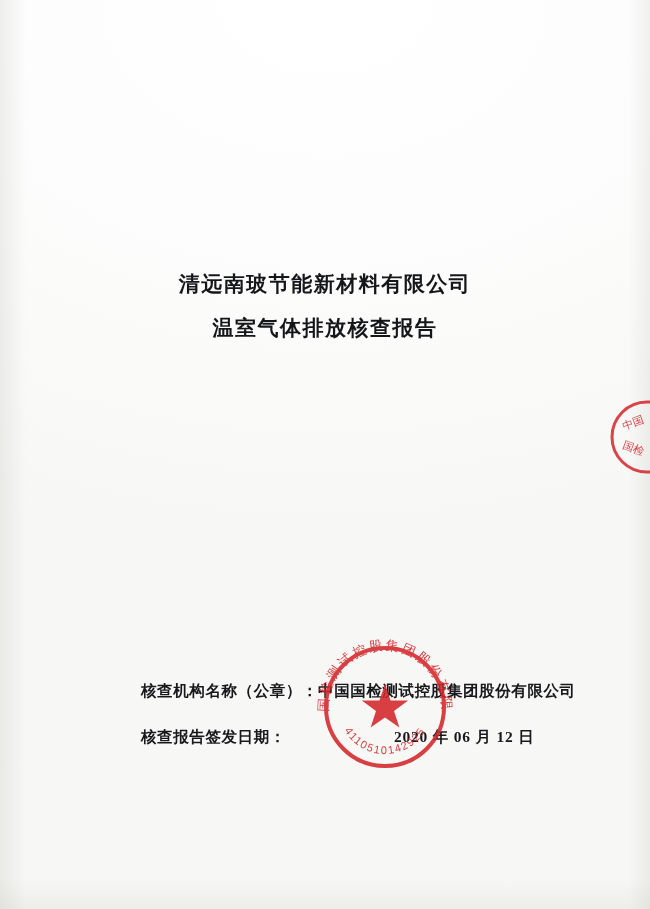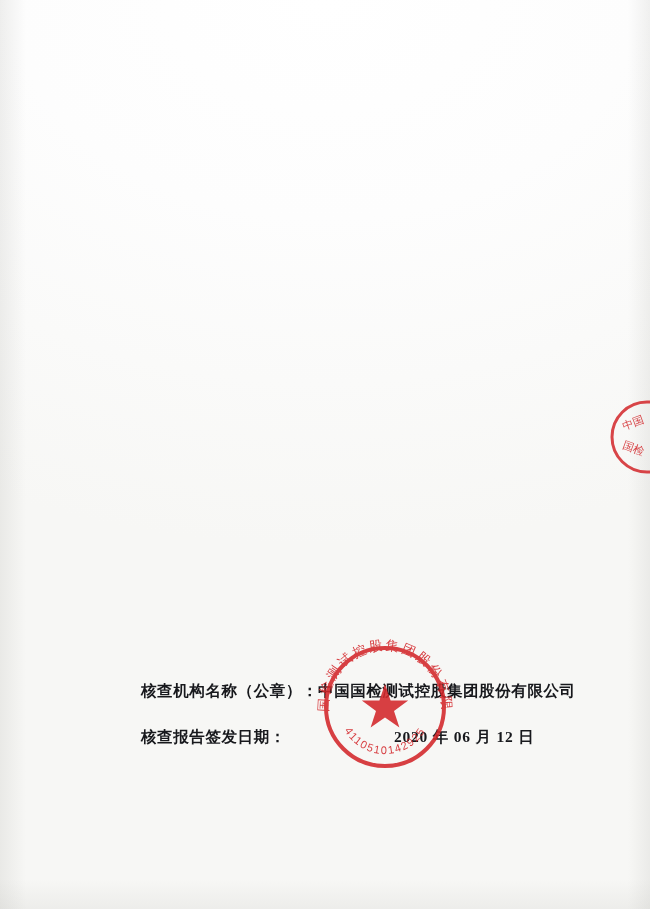--- a/index.html
+++ b/index.html
@@ -130,20 +130,22 @@
 
   <div class="stamp-edge">
     <svg width="78" height="78" viewBox="0 0 78 78" aria-hidden="true">
       <circle cx="39" cy="39" r="35" fill="none" stroke="#d3262a" stroke-width="3"></circle>
       <text x="16" y="32" font-family="Liberation Serif, serif" font-size="11" fill="#d3262a" transform="rotate(-20 16 32)">中国</text>
       <text x="14" y="50" font-family="Liberation Serif, serif" font-size="11" fill="#d3262a" transform="rotate(20 14 50)">国检</text>
     </svg>
   </div>
 
   <div class="title-block">
+    <div class="title-line">清远南玻节能新材料有限公司</div>
+    <div class="title-line">温室气体排放核查报告</div>
   </div>
 
   <div class="fields">
     <div class="field-row">
       <span>核查机构名称（公章）：</span><span class="field-value">中国国检测试控股集团股份有限公司</span>
     </div>
     <div class="field-row date-row">
       <span>核查报告签发日期：</span><span class="date-value">2020 年 06 月 12 日</span>
     </div>
   </div>

